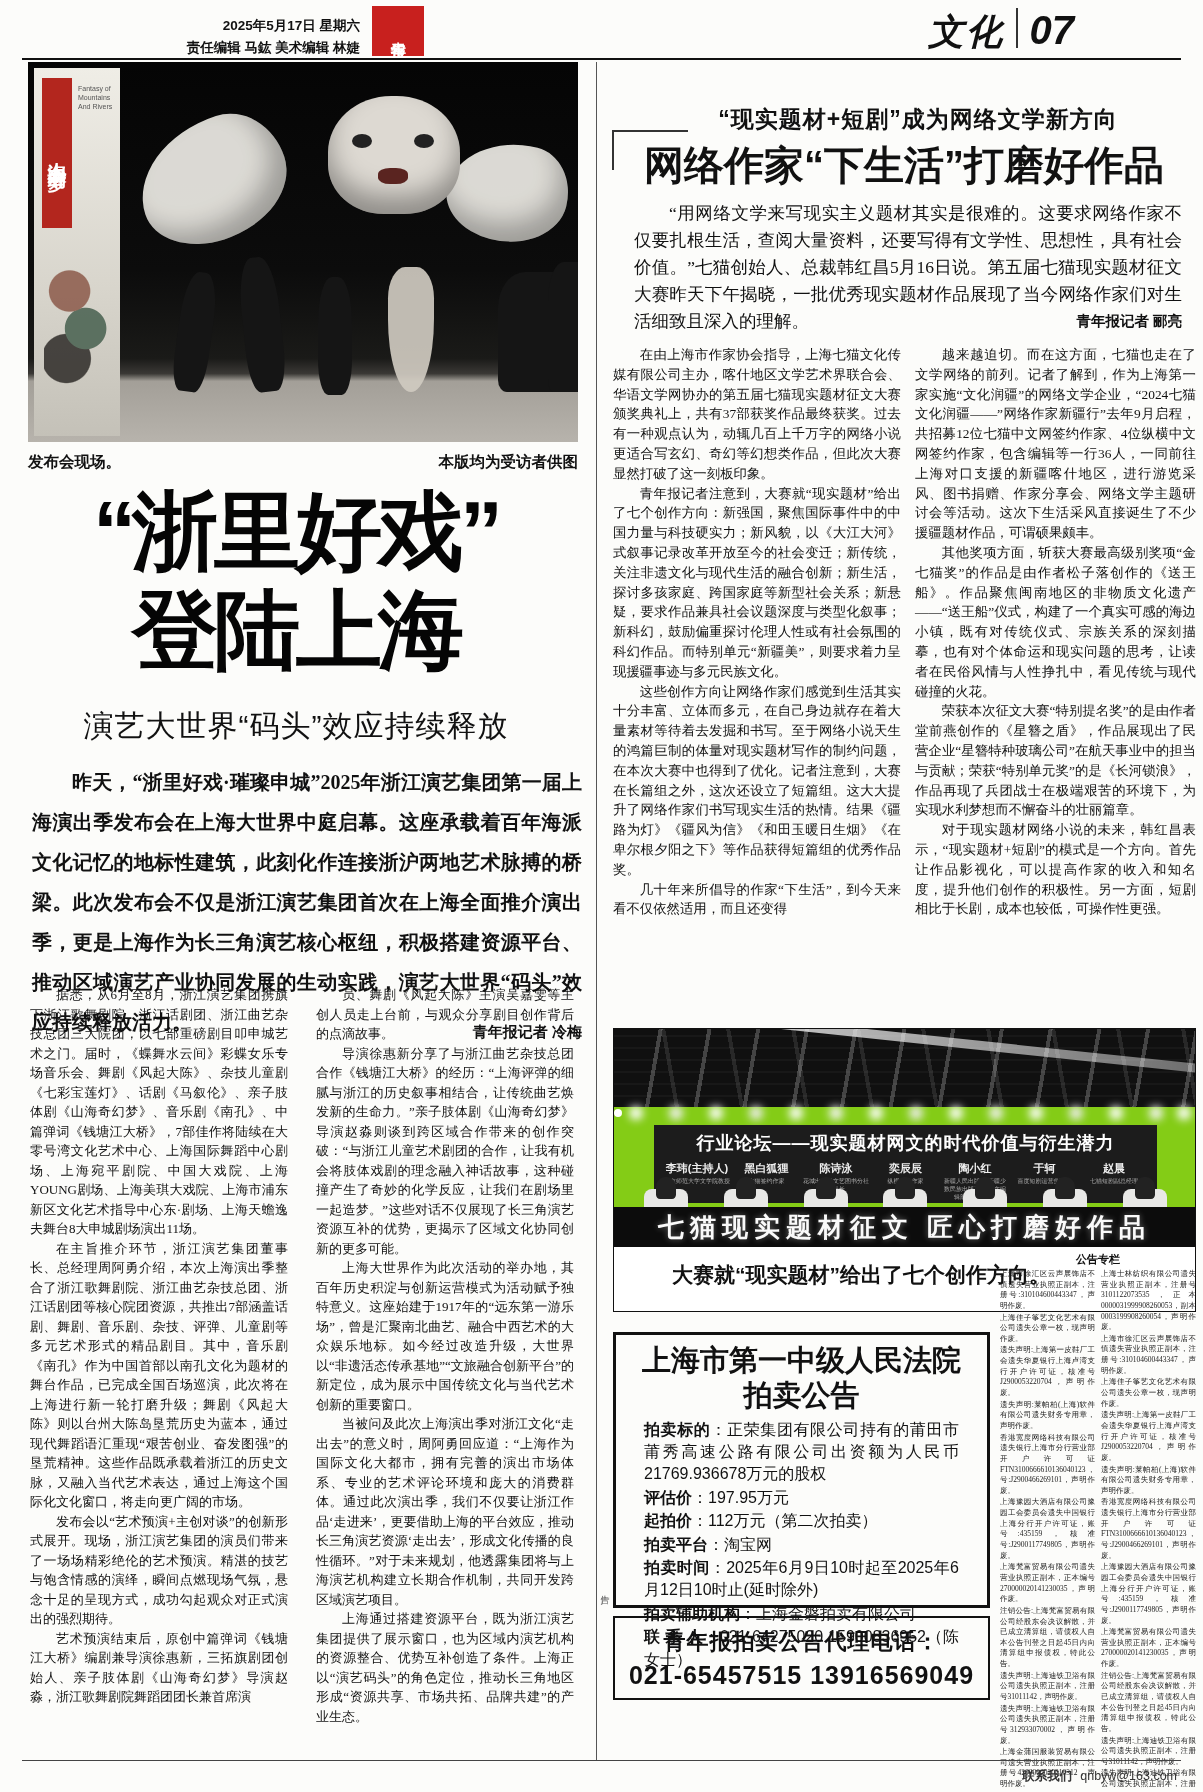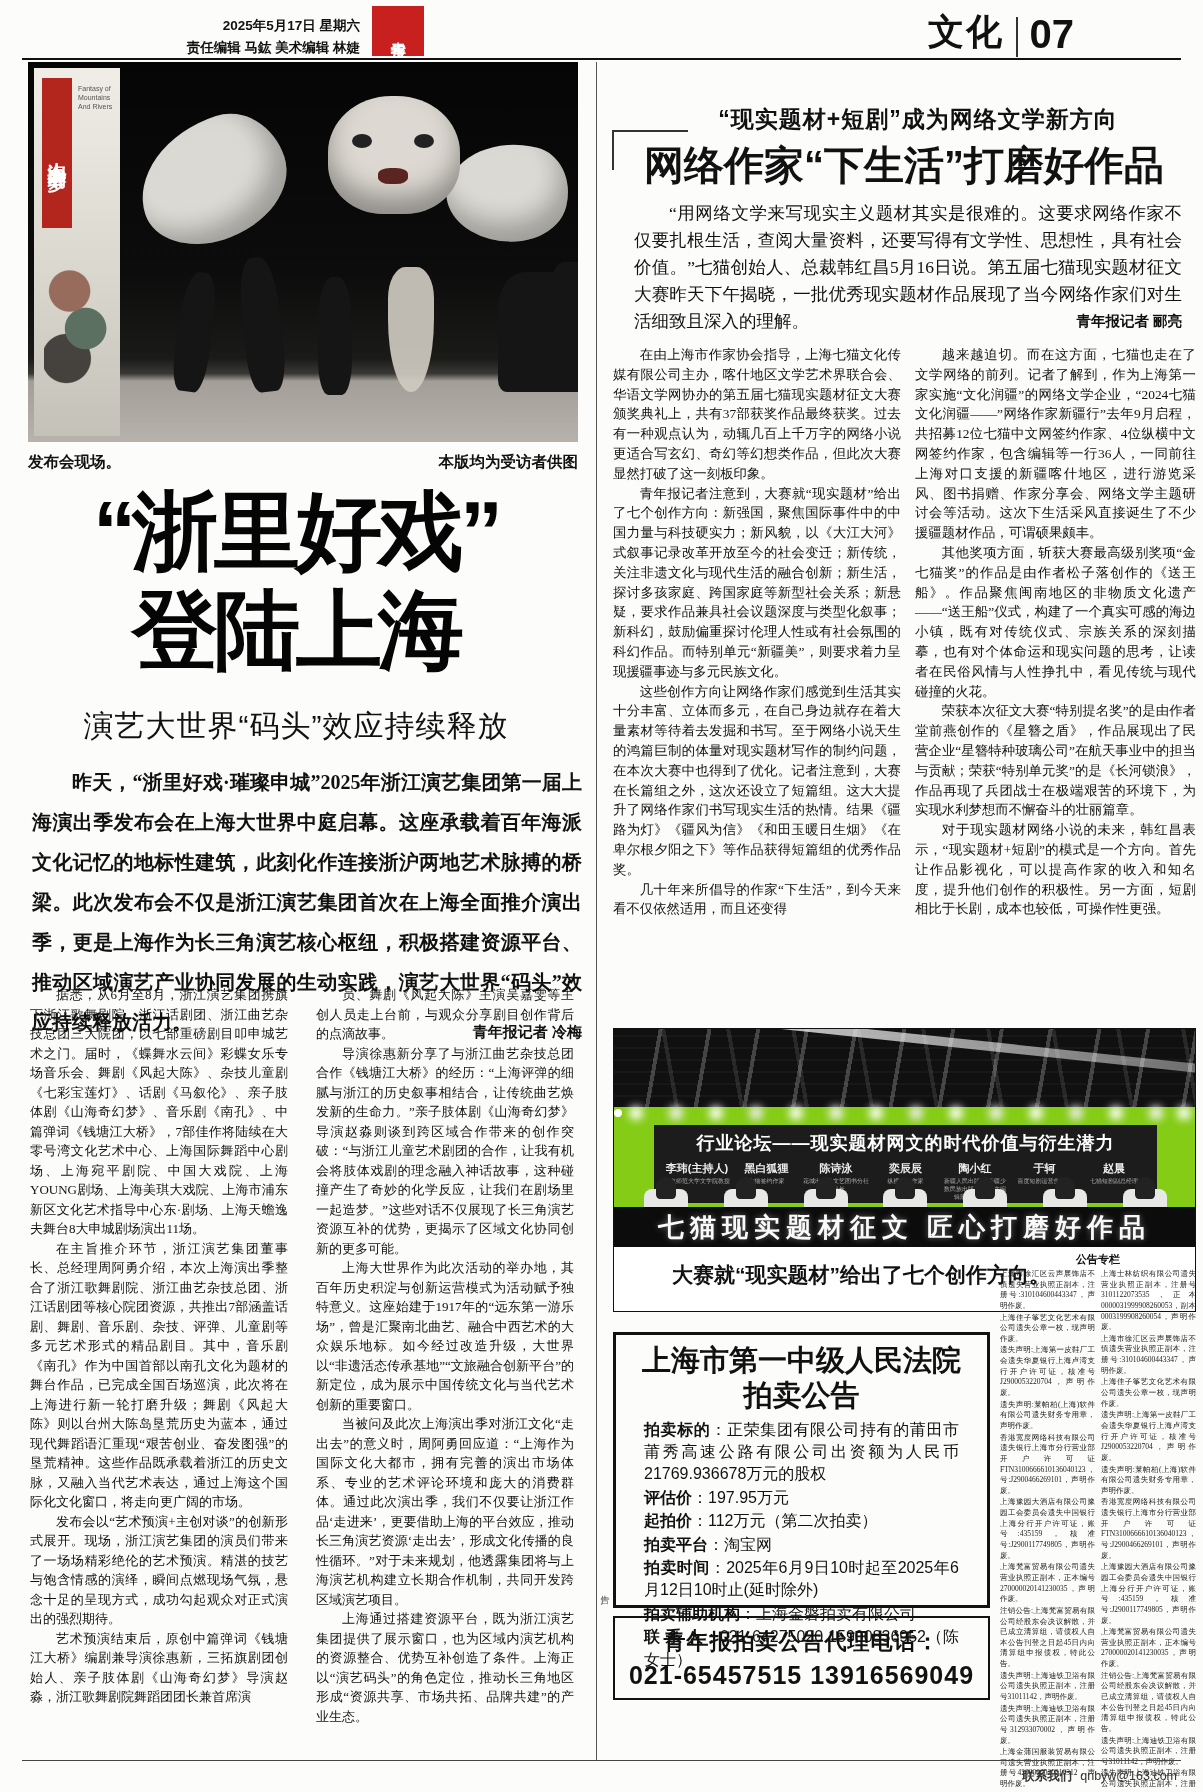--- a/index.html
+++ b/index.html
@@ -6,22 +6,22 @@
   #page{position:relative;width:1203px;height:1792px;margin:0 auto;background:#fcfcfa;color:#111;
         font-family:"Liberation Serif",serif;overflow:hidden;}
   [data-name]{box-sizing:border-box;}
 
   
   .hdr-date{position:absolute;top:15px;left:90px;width:270px;text-align:right;
             font-size:13.5px;font-weight:bold;line-height:1.6;font-family:"Liberation Sans",sans-serif;}
   .masthead{position:absolute;top:6px;left:372px;width:52px;height:50px;background:#c8201e;color:#fff;
             display:flex;align-items:center;justify-content:center;writing-mode:vertical-rl;
             font-size:15px;font-weight:bold;letter-spacing:1px;}
-  .section-box{position:absolute;top:8px;left:928px;display:flex;align-items:flex-end;gap:12px;
-               font-family:"Liberation Sans",sans-serif;}
+  .section-box{position:absolute;top:8px;left:928px;display:flex;align-items:flex-start;gap:12px;
+               font-family:"Liberation Sans",sans-serif;font-style:italic;}
   .section-name{font-size:36px;font-weight:600;letter-spacing:2px;}
   .section-div{width:1.5px;height:40px;background:#333;}
   .section-no{font-size:40px;font-weight:bold;}
   .hdr-rule{position:absolute;left:22px;right:22px;top:58px;border-top:2px solid #111;}
 
   
   .stage-photo{position:absolute;left:28px;top:62px;width:550px;height:380px;background:
       linear-gradient(180deg,#050505 0%,#0c0c0c 55%,#1a1a18 78%,#3a3835 82%,#a39f98 84%,#b7b3ac 100%);overflow:hidden;}
   .poster{position:absolute;left:6px;top:6px;width:86px;height:368px;background:linear-gradient(180deg,#efede6,#d8d5cc 60%,#c4c1b8);}
   .poster-strip{position:absolute;left:8px;top:10px;width:30px;height:150px;background:#b3261e;color:#fff;

